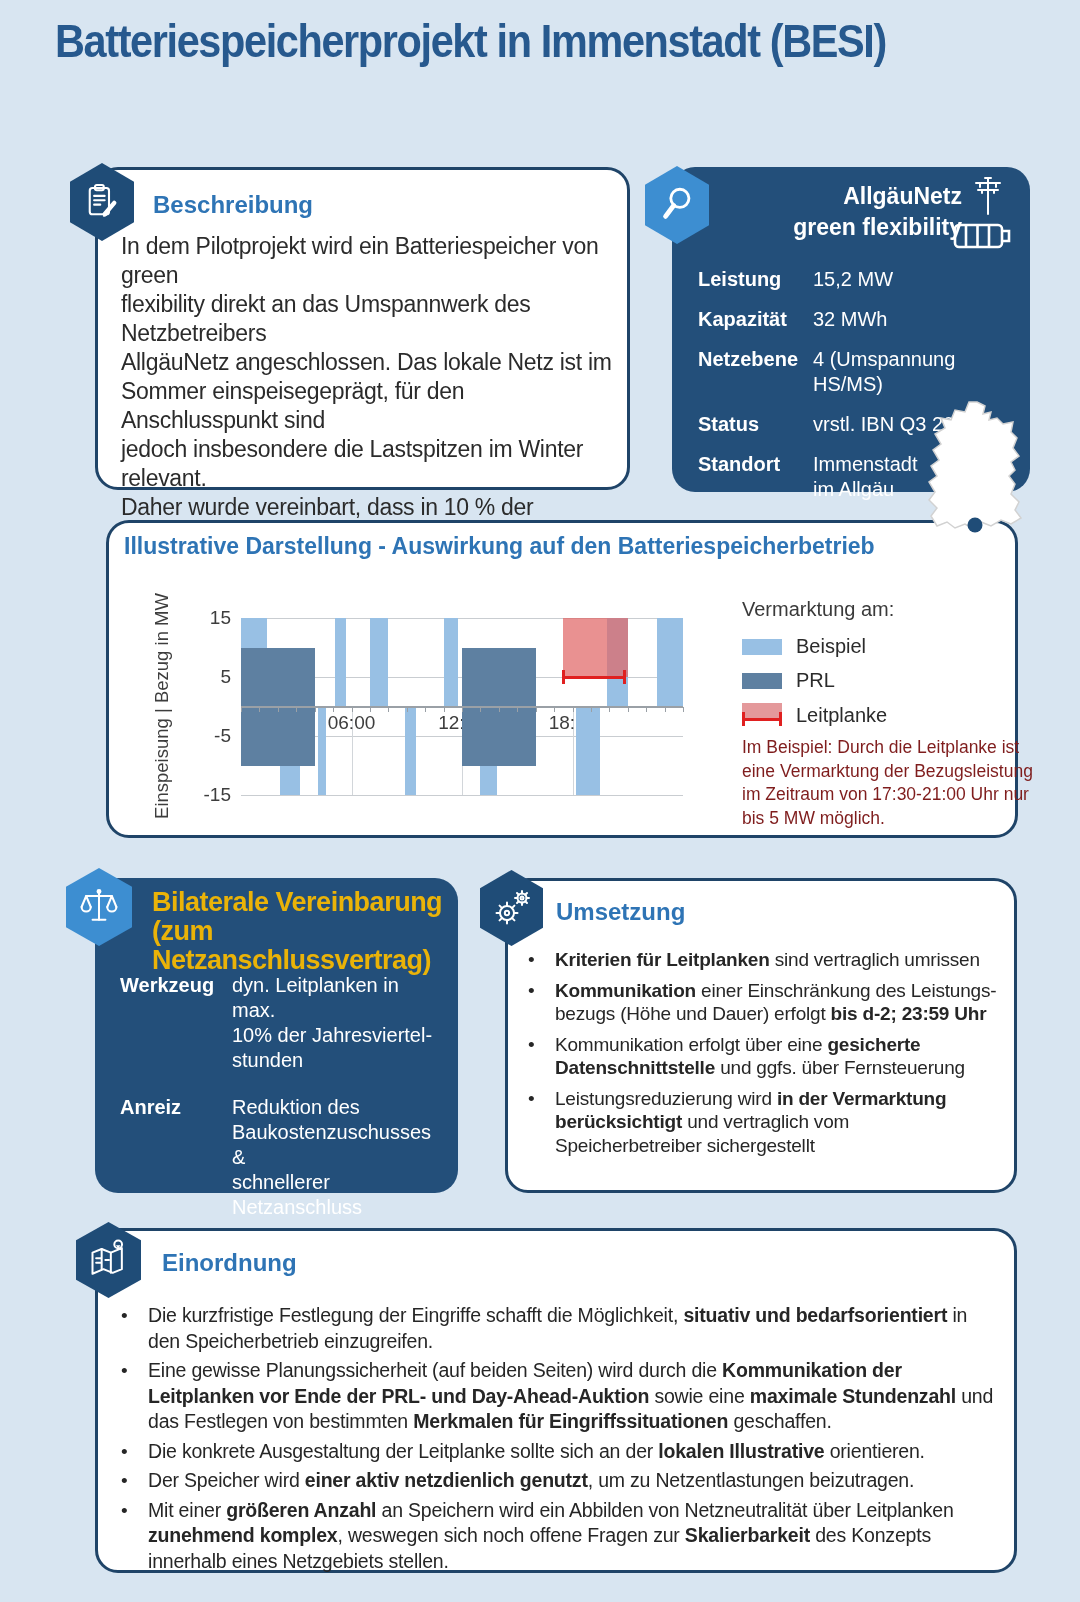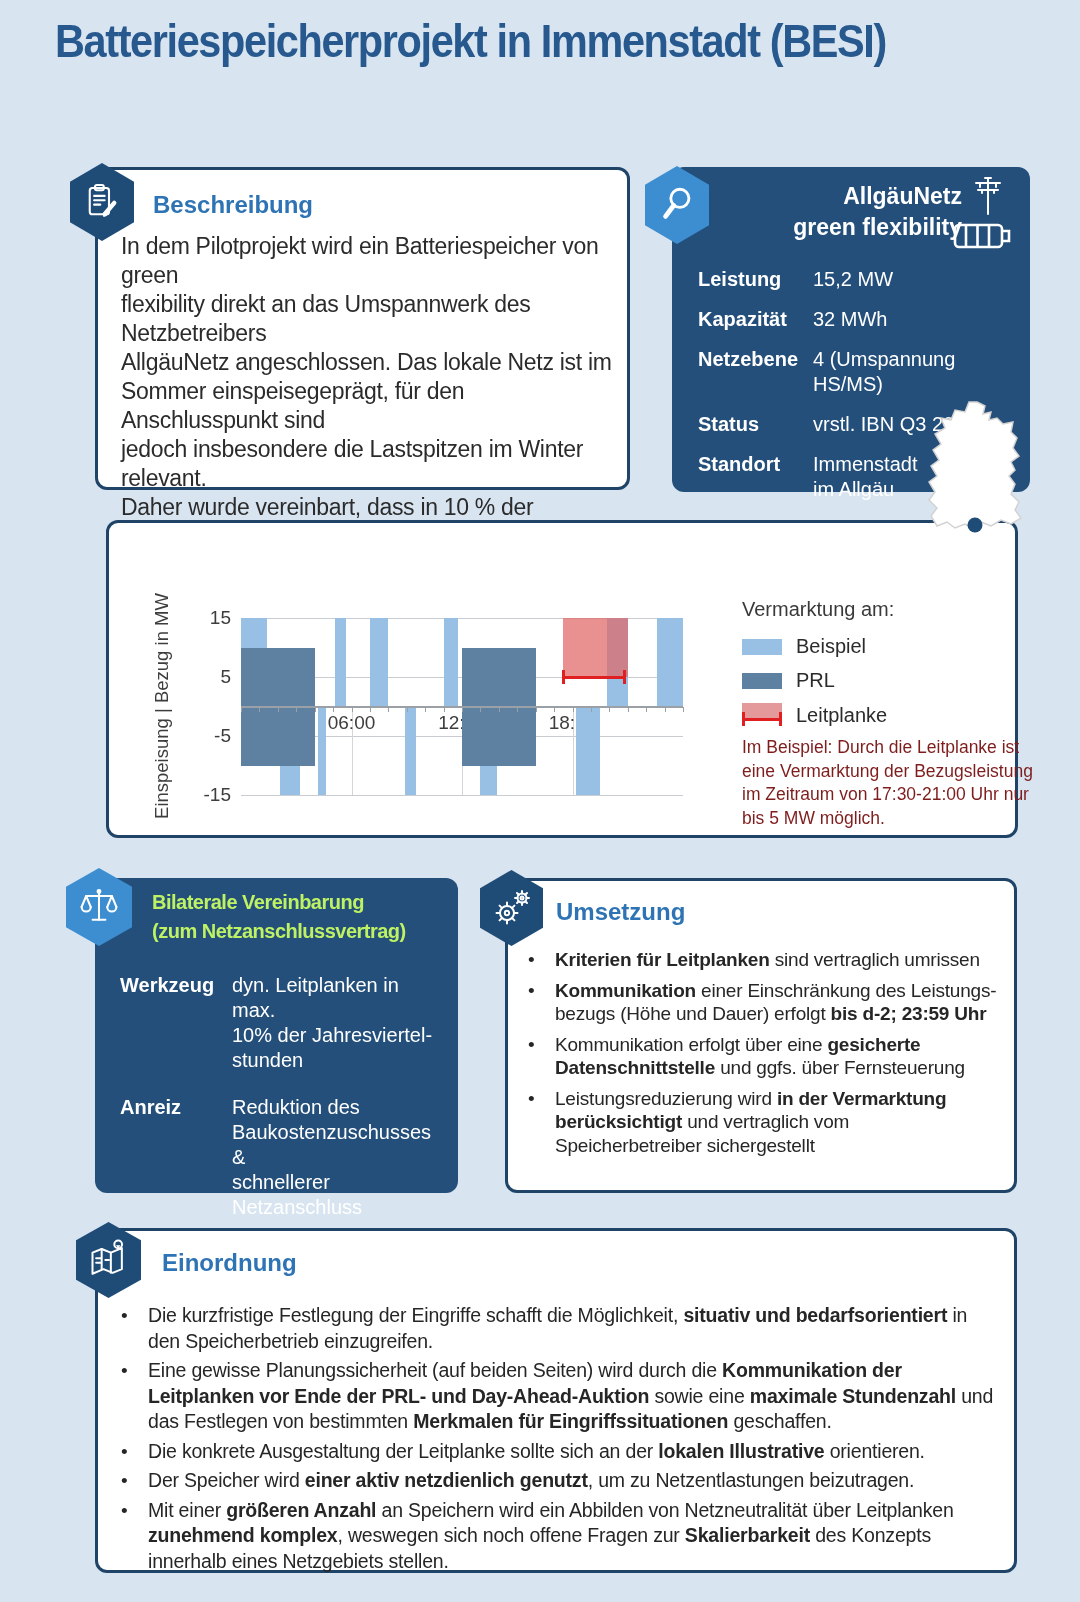--- a/index.html
+++ b/index.html
@@ -1,20 +1,20 @@
 <!DOCTYPE html>
 <html><head>
 <meta charset="utf-8">
 <style>
   html,body{margin:0;padding:0;background:#c9d9ea;}
   .page{position:relative;width:1080px;height:1602px;background:#d8e5f1;overflow:hidden;
         font-family:"Liberation Sans",sans-serif;color:#262626;}
   .page-title{position:absolute;left:55px;top:14px;font-size:46px;font-weight:bold;
         color:#27598e;letter-spacing:-1.5px;transform:scaleX(.90);transform-origin:left top;white-space:nowrap;}
-  .box{position:absolute;border-radius:12px;box-sizing:border-box;}
+  .box{position:absolute;border-radius:23px;box-sizing:border-box;}
   .box.white{background:#ffffff;border:3px solid #1f4468;}
   .box.dark{background:#234f7a;color:#fff;}
   .hex{position:absolute;display:flex;align-items:center;justify-content:center;z-index:5;
        clip-path:polygon(50% 0%,100% 24%,100% 76%,50% 100%,0% 76%,0% 24%);}
   .hex.darkhex{background:#1f4c77;}
   .hex.lighthex{background:#3d8ed1;}
   .heading{position:absolute;color:#2e74b5;font-weight:bold;font-size:24px;}
   .body-text{position:absolute;font-size:23px;line-height:29px;letter-spacing:-.3px;white-space:pre-line;color:#2b2b2b;}
   .fact-rows{position:absolute;left:26px;top:100px;right:20px;}
   .fact-row{display:grid;grid-template-columns:115px 1fr;margin-bottom:15px;font-size:20px;line-height:25px;}
@@ -132,20 +132,21 @@
       <path d="M18.5 23.5 L10 35" stroke-width="5"></path>
     </svg>
   </div>
 
   <svg width="110" height="150" viewBox="0 0 110 150" style="position:absolute;left:925px;top:398px;z-index:8;">
     <path d="M52 4 L60 8 L58 16 L66 14 L64 22 L72 20 L78 26 L88 24 L86 34 L92 40 L88 50 L94 58 L86 64 L90 72 L84 78 L90 86 L86 96 L94 104 L90 112 L96 120 L86 126 L76 122 L66 128 L56 124 L50 132 L40 126 L30 130 L22 124 L12 128 L6 118 L12 110 L4 102 L10 94 L4 84 L12 78 L6 68 L14 62 L8 52 L16 46 L10 36 L20 30 L16 20 L26 22 L30 12 L40 14 L44 4 Z" fill="#ffffff" stroke="#d2d2d2" stroke-width="1.5"></path>
     <circle cx="50" cy="127" r="7.5" fill="#1f4c77"></circle>
   </svg>
 
   <div class="box white" style="left:106px;top:520px;width:912px;height:318px;"></div>
+  <div class="heading" style="left:124px;top:533px;font-size:23px;">Illustrative Darstellung - Auswirkung auf den Batteriespeicherbetrieb</div>
   <div class="ylab">Einspeisung | Bezug in MW</div>
   <div id="plot">
       <div class="grid-h" style="top: -0.5px;"></div>
       <div class="ytick" style="left: -52px; top: -11px;">15</div>
       <div class="grid-h" style="top: 58.5px;"></div>
       <div class="ytick" style="left: -52px; top: 48px;">5</div>
       <div class="grid-h" style="top: 117.5px;"></div>
       <div class="ytick" style="left: -52px; top: 107px;">-5</div>
       <div class="grid-h" style="top: 176.5px;"></div>
       <div class="ytick" style="left: -52px; top: 166px;">-15</div>
@@ -217,21 +218,21 @@
             <div class="cap" style="left: 0px;"></div>
             <div class="cap" style="left: 37px;"></div>
           </div>
           <span>Leitplanke</span>
         </div>
       </div>
   </div>
   <div class="caption">Im Beispiel: Durch die Leitplanke ist eine Vermarktung der Bezugsleistung im Zeitraum von 17:30-21:00 Uhr nur bis 5 MW möglich.</div>
 
   <div class="box dark" style="left:95px;top:878px;width:363px;height:315px;">
-    <div class="heading" style="left:57px;top:10px;color:#bef264;font-size:20px;line-height:29px;letter-spacing:-.5px;white-space:pre-line;position:absolute;">Bilaterale Vereinbarung
+    <div class="heading" style="left:57px;top:10px;color:#eab308;font-size:27px;line-height:29px;letter-spacing:-.5px;white-space:pre-line;position:absolute;">Bilaterale Vereinbarung
 (zum Netzanschlussvertrag)</div>
     <div class="ver-rows">
         <div class="ver-row">
           <div class="lbl">Werkzeug</div>
           <div class="val">dyn. Leitplanken in max.
 10% der Jahresviertel-
 stunden</div>
         </div>
         <div class="ver-row">
           <div class="lbl">Anreiz</div>

